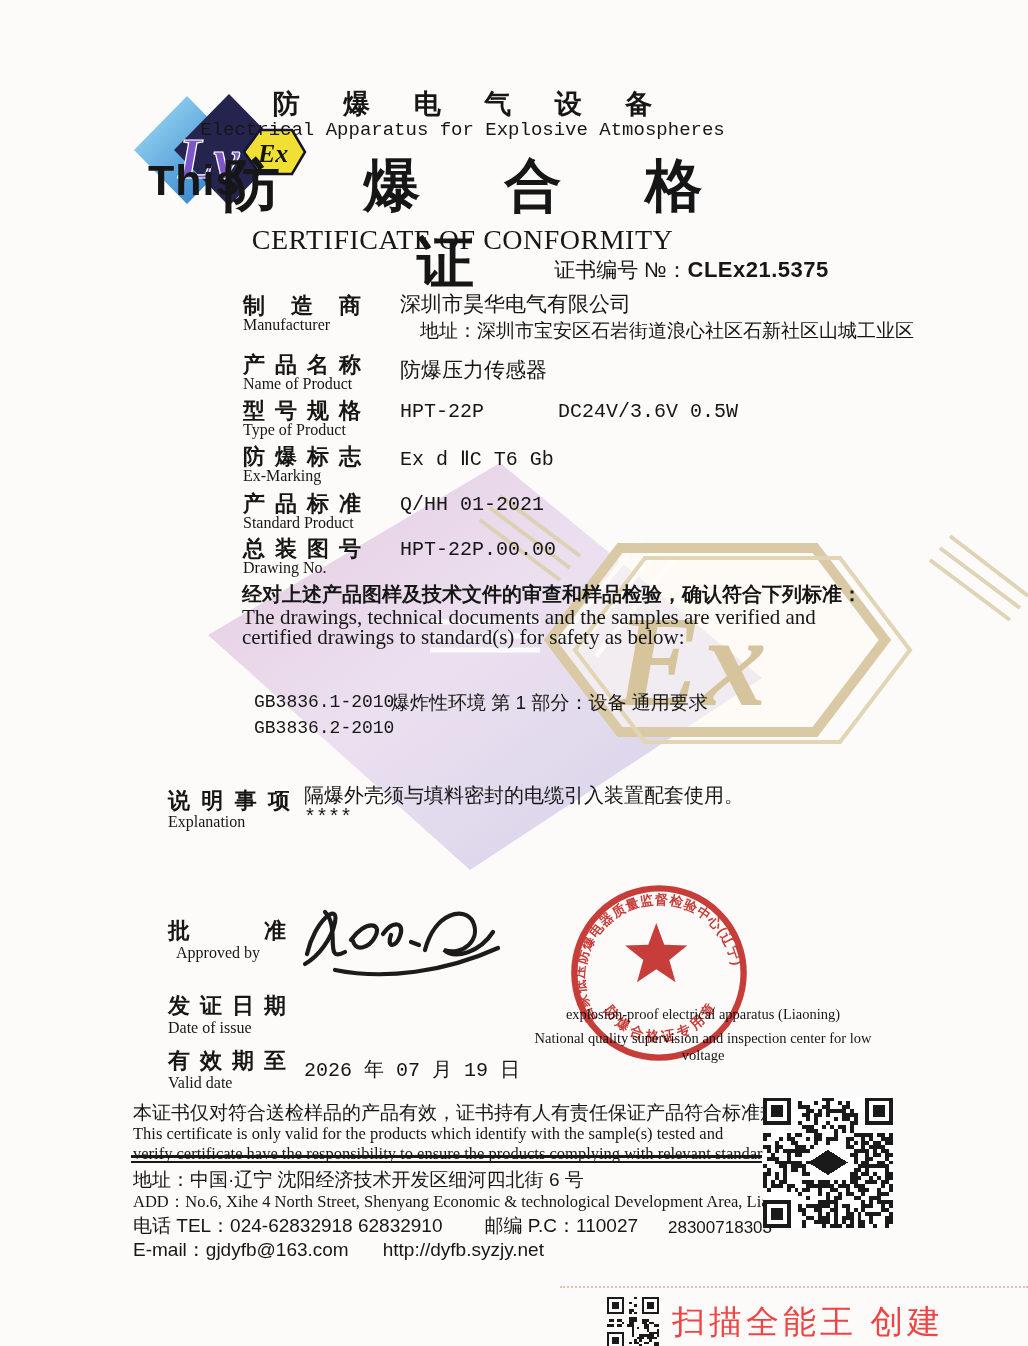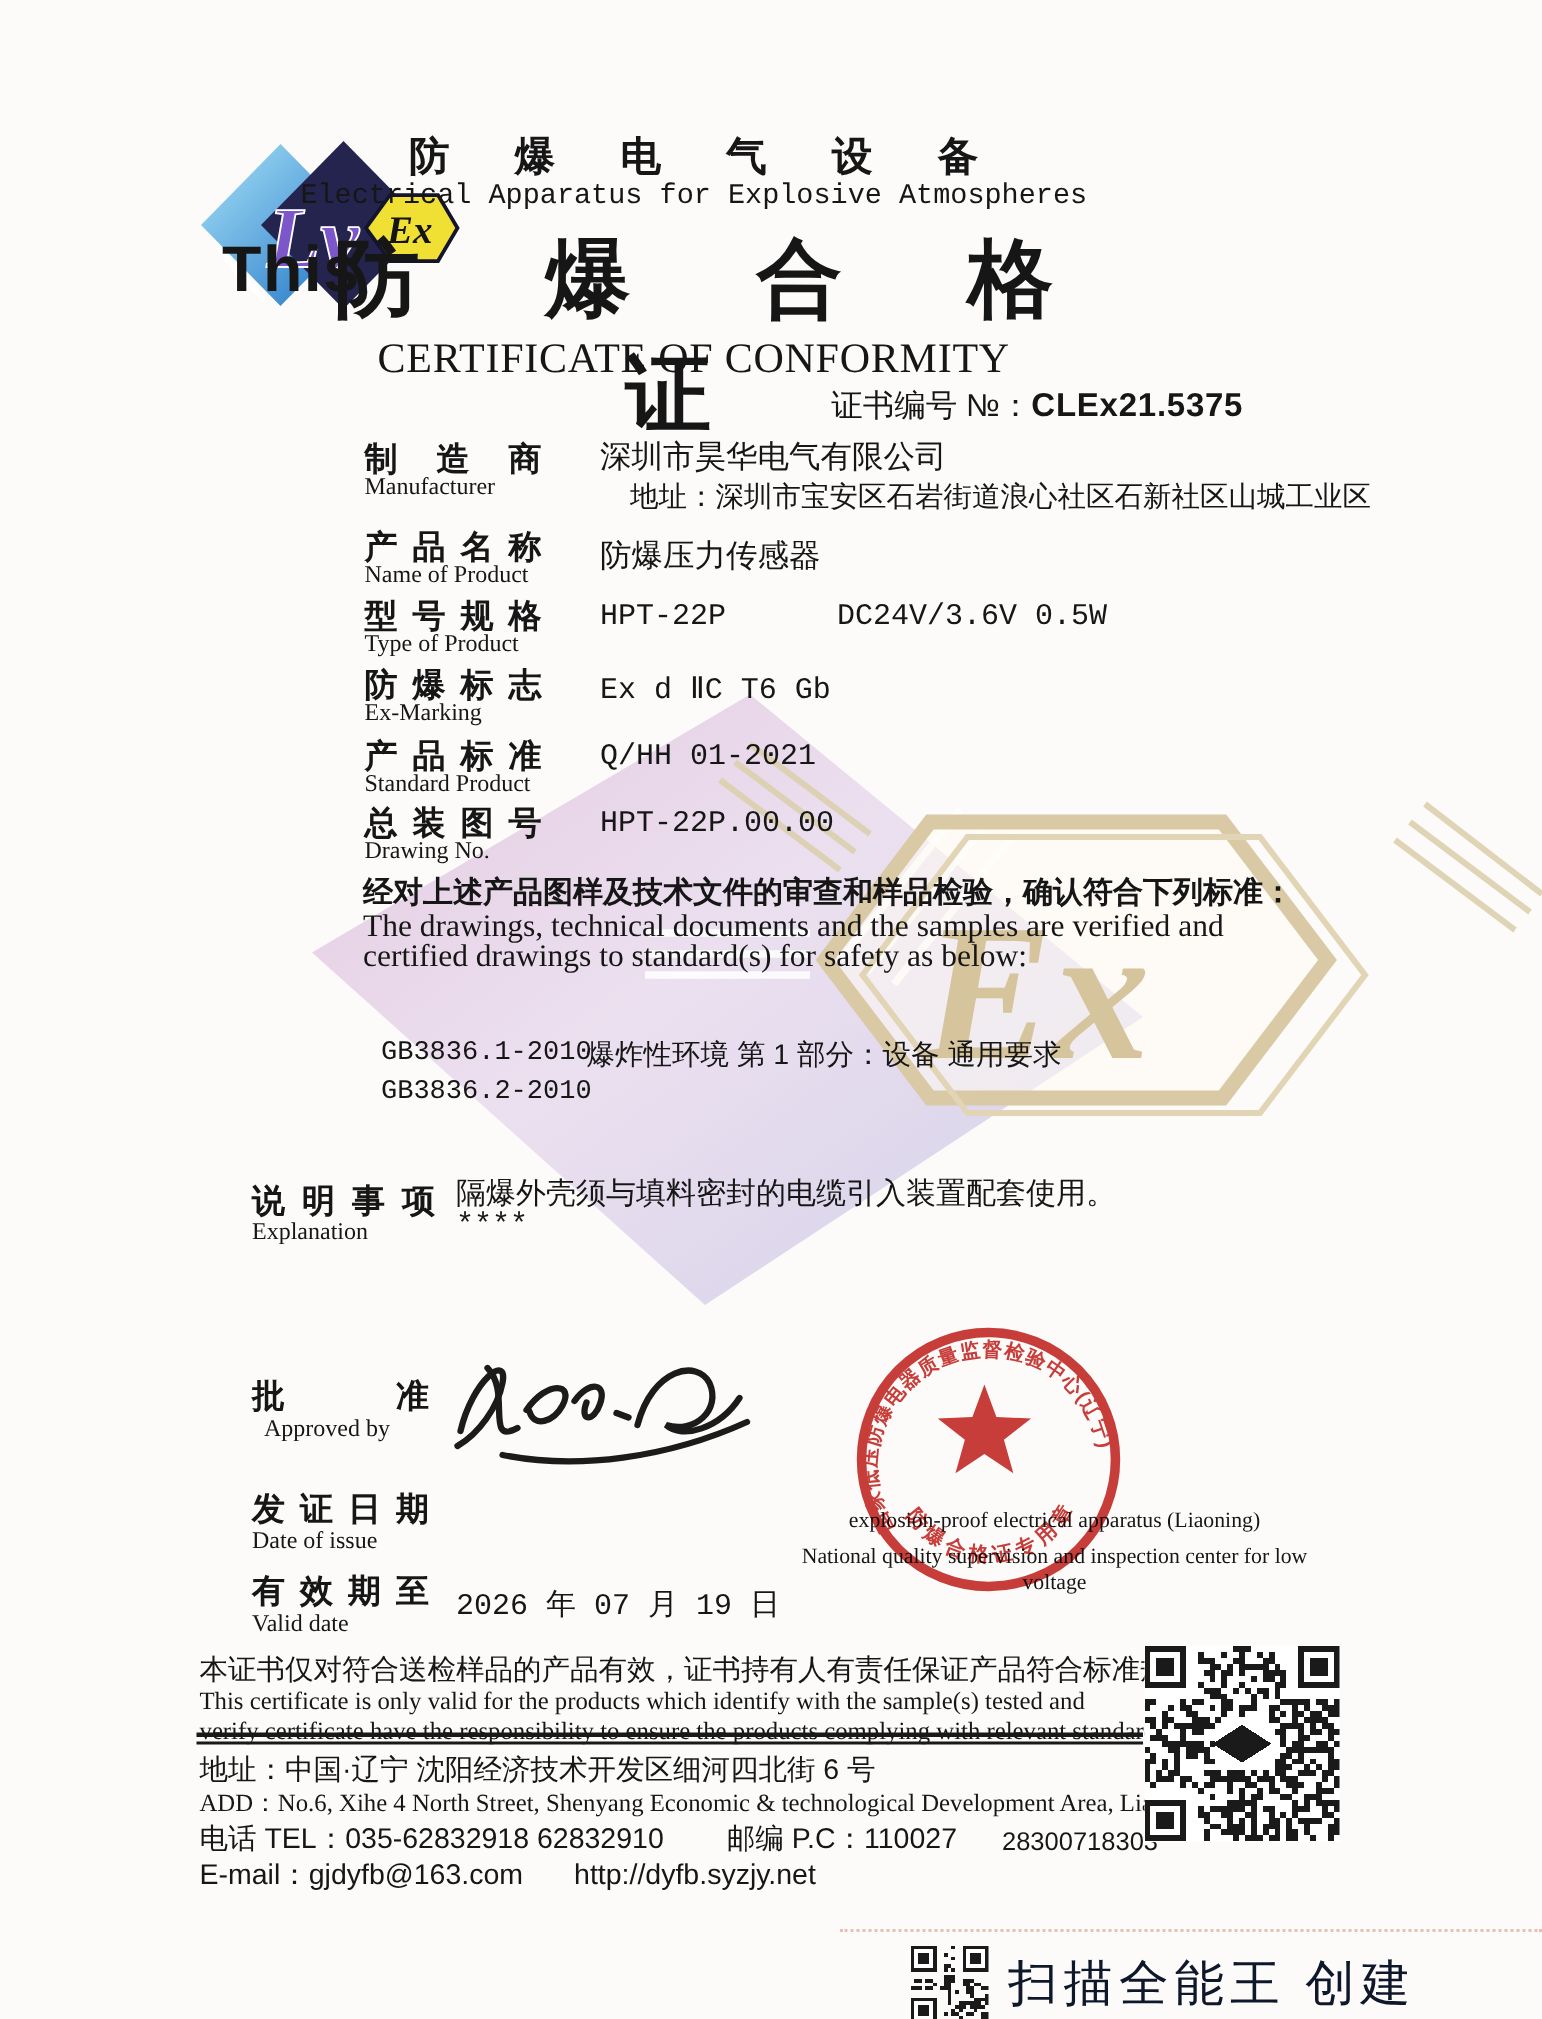--- a/index.html
+++ b/index.html
@@ -21,21 +21,21 @@
   .v-cn{font-size:21px;white-space:nowrap;}
   .v-mono{font-size:20px;font-family:"Liberation Mono",monospace;white-space:nowrap;}
   .para-cn{font-size:20px;font-weight:bold;white-space:nowrap;}
   .para-en{font-size:21px;font-family:Liberation Serif, serif;white-space:nowrap;}
   .std-code{font-size:18px;font-family:"Liberation Mono",monospace;}
   .std-desc{font-size:19px;white-space:nowrap;}
   .serif{font-family:"Liberation Serif",serif;}
   .footer-cn{font-size:19px;white-space:nowrap;}
   .sep{left:131px;width:631px;border-top:3px solid #191919;border-bottom:2px solid #191919;height:3px;}
   .dotline{left:560px;top:1286px;width:468px;border-top:2px dotted rgba(200,120,100,.45);}
-  .scan-text{color:#0f172a;font-size:33px;letter-spacing:4px;white-space:nowrap;}
+  .scan-text{color:#ef4444;font-size:33px;letter-spacing:4px;white-space:nowrap;}
   .qrbox{background:#fff;}
 </style>
 </head>
 <body>
 
 <div class="page">
 
   <svg class="abs wm" style="left:0;top:0;" width="1028" height="1346">
     <defs>
       <linearGradient id="gd" x1="0" y1="0" x2="1" y2="1">
@@ -169,21 +169,21 @@
 
   <div class="abs footer-cn" style="left:133px;top:1100px;">本证书仅对符合送检样品的产品有效，证书持有人有责任保证产品符合标准规定。</div>
   <div class="abs serif" style="left:133px;top:1124px;font-size:16.5px;white-space:nowrap;">This certificate is only valid for the products which identify with the sample(s) tested and</div>
   <div class="abs serif" style="left:133px;top:1144px;font-size:16.5px;white-space:nowrap;">verify certificate have the responsibility to ensure the products complying with relevant standard(s).</div>
 
   <div class="abs sep" style="top:1155px;"></div>
 
   <div class="abs footer-cn" style="left:133px;top:1167px;">地址：中国·辽宁 沈阳经济技术开发区细河四北街 6 号</div>
   <div class="abs serif" style="left:133px;top:1191px;font-size:16.5px;white-space:nowrap;">ADD：No.6, Xihe 4 North Street, Shenyang Economic &amp; technological Development Area, Liaoning, China</div>
   <div class="abs footer-cn" style="left:133px;top:1213px;">
-    <span>电话 TEL：035-62832918 62832910</span><span style="display:inline-block;width:42px;"></span><span>邮编 P.C：110027</span>
+    <span>电话 TEL：024-62832918 62832910</span><span style="display:inline-block;width:42px;"></span><span>邮编 P.C：110027</span>
   </div>
   <div class="abs footer-cn" style="left:133px;top:1237px;">
     <span>E-mail：gjdyfb@163.com</span><span style="display:inline-block;width:34px;"></span><span>http://dyfb.syzjy.net</span>
   </div>
   <div class="abs" style="left:668px;top:1218px;font-size:17px;">28300718303</div>
 
   <div class="abs qrbox" style="left:763px;top:1097px;width:130px;height:131px;"><svg xmlns="http://www.w3.org/2000/svg" viewBox="0 0 33 33" width="100%" height="100%" fill="#1a1a1a" shape-rendering="crispEdges">
         <rect x="15" y="0" width="1" height="1"></rect>
         <rect x="16" y="0" width="1" height="1"></rect>
         <rect x="17" y="0" width="1" height="1"></rect>

